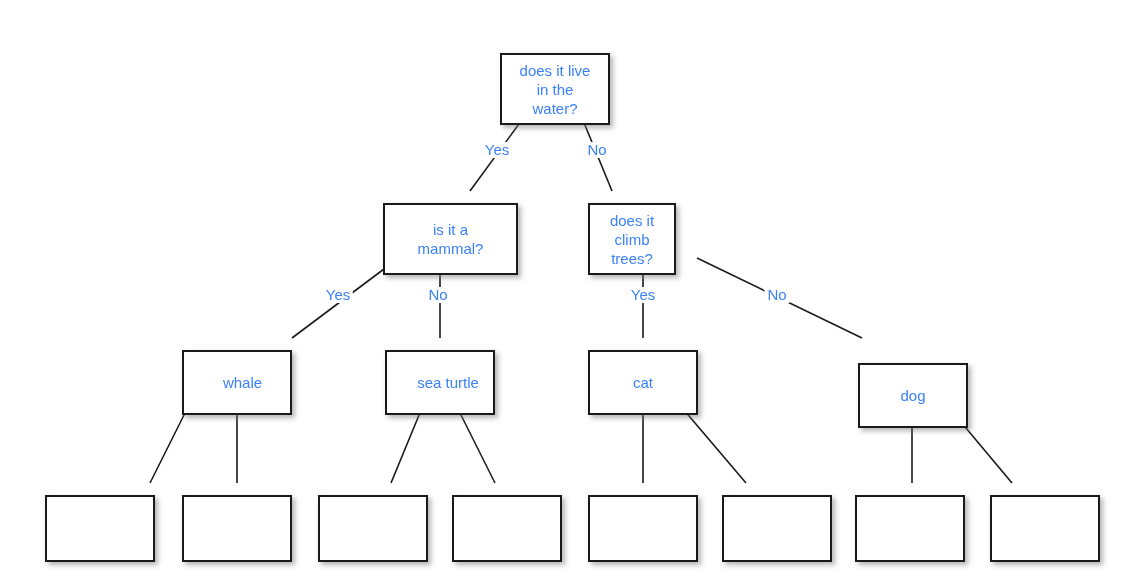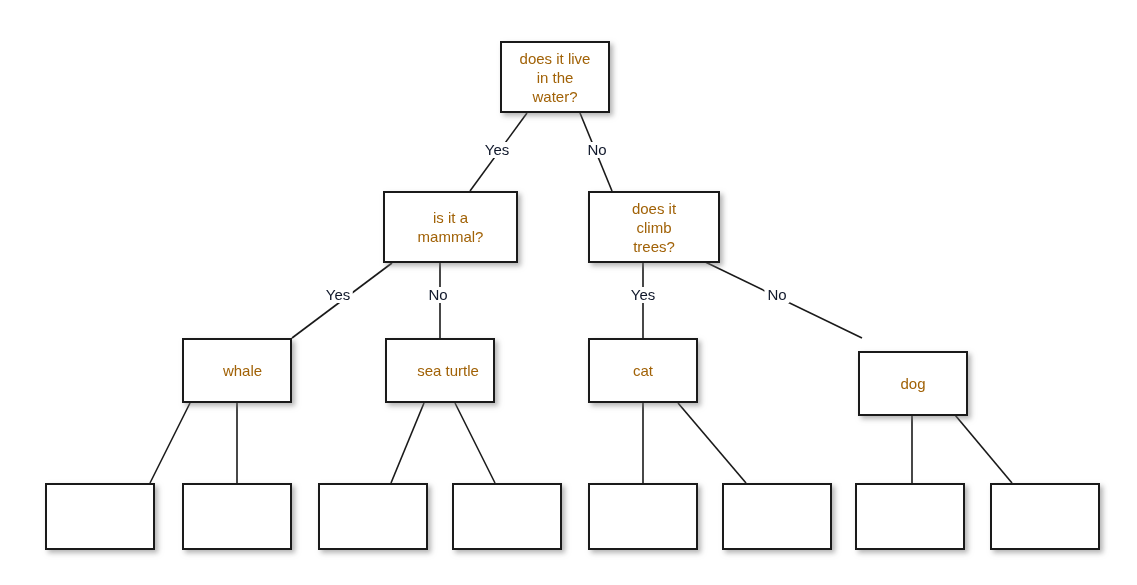--- a/index.html
+++ b/index.html
@@ -32,33 +32,34 @@
     box-sizing: border-box;
     background: #ffffff;
     border: 2px solid #1a1a1a;
     box-shadow: 3px 3px 5px rgba(120,120,120,0.55);
     display: flex;
     align-items: center;
     justify-content: center;
     text-align: center;
     font-size: 15px;
     line-height: 19px;
-    color: #a16207;
+    color: #3b82f6;
     z-index: 2;
+    margin-top: 12px;
   }
   .node-text {
     display: block;
     white-space: pre-line;
     padding: 0 4px;
   }
   .edge-label {
     position: absolute;
     font-size: 15px;
     line-height: 16px;
-    color: #0f172a;
+    color: #3b82f6;
     background: #ffffff;
     padding: 0 3px;
     transform: translate(-50%, -50%);
     z-index: 3;
     white-space: nowrap;
   }
 </style>
 </head>
 <body>
 
@@ -82,21 +83,21 @@
   <div id="nodes-layer">
       <div class="node" style="left: 500px; top: 41px; width: 110px; height: 72px;">
         <span class="node-text">does it live
 in the
 water?</span>
       </div>
       <div class="node" style="left: 383px; top: 191px; width: 135px; height: 72px;">
         <span class="node-text">is it a
 mammal?</span>
       </div>
-      <div class="node" style="left: 588px; top: 191px; width: 132px; height: 72px;">
+      <div class="node" style="left: 588px; top: 191px; width: 88px; height: 72px;">
         <span class="node-text">does it
 climb
 trees?</span>
       </div>
       <div class="node" style="left: 182px; top: 338px; width: 110px; height: 65px; padding-left: 11px;">
         <span class="node-text">whale</span>
       </div>
       <div class="node" style="left: 385px; top: 338px; width: 110px; height: 65px; padding-left: 16px;">
         <span class="node-text">sea turtle</span>
       </div>

